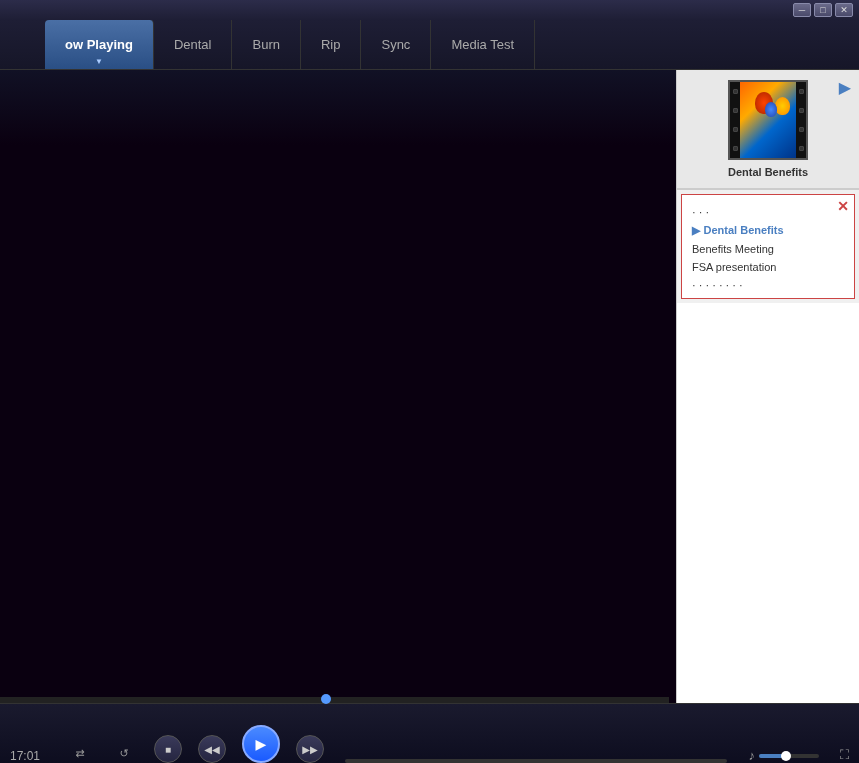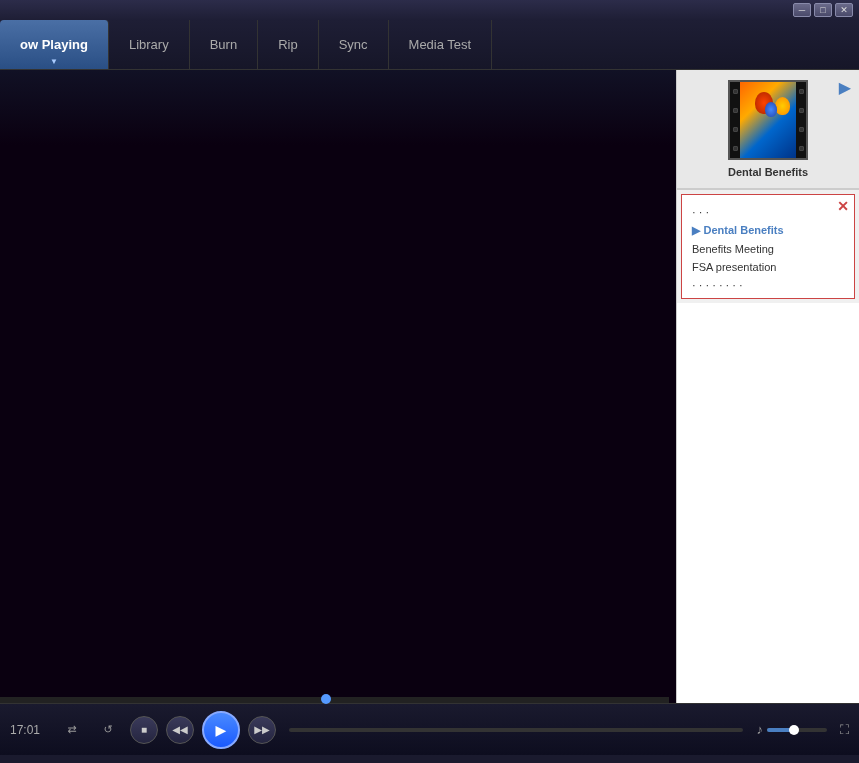--- a/index.html
+++ b/index.html
@@ -56,20 +56,21 @@
       cursor: pointer;
       border-right: 1px solid #333;
       position: relative;
       white-space: nowrap;
     }
     .nav-tab.active {
       background: linear-gradient(to bottom, #4a6fa5, #2a4f85);
       color: white;
       font-weight: bold;
       border-radius: 4px 4px 0 0;
+      margin-left: 45px;
     }
     .nav-tab.active::after {
       content: '▼';
       font-size: 8px;
       position: absolute;
       bottom: 3px;
       left: 50%;
       transform: translateX(-50%);
       color: #aaccff;
     }
@@ -231,26 +232,26 @@
       height: 4px;
     }
     .playlist-rest {
       background: white;
       flex: 1;
     }
 
     
     .control-bar {
       width: 100%;
-      height: 52px;
+      height: 60px;
       background: linear-gradient(to bottom, #1a1a2e, #0d0d1f);
       display: flex;
-      align-items: center;
+      align-items: flex-end;
       padding: 0 10px;
-      gap: 8px;
+      gap: 16px;
       border-top: 1px solid #333;
     }
     .time-display {
       color: #aaa;
       font-size: 12px;
       min-width: 40px;
     }
     .ctrl-btn {
       width: 28px;
       height: 28px;
@@ -366,21 +367,21 @@
   <div class="chrome-btn">─</div>
   <div class="chrome-btn">□</div>
   <div class="chrome-btn">✕</div>
 </div>
 
 <div class="nav-bar">
   <div class="nav-tab active">
     <span>ow Playing</span>
   </div>
   <div class="nav-tab">
-    <span>Library</span>
+    <span>Dental</span>
   </div>
   <div class="nav-tab">
     <span>Burn</span>
   </div>
   <div class="nav-tab">
     <span>Rip</span>
   </div>
   <div class="nav-tab">
     <span>Sync</span>
   </div>

